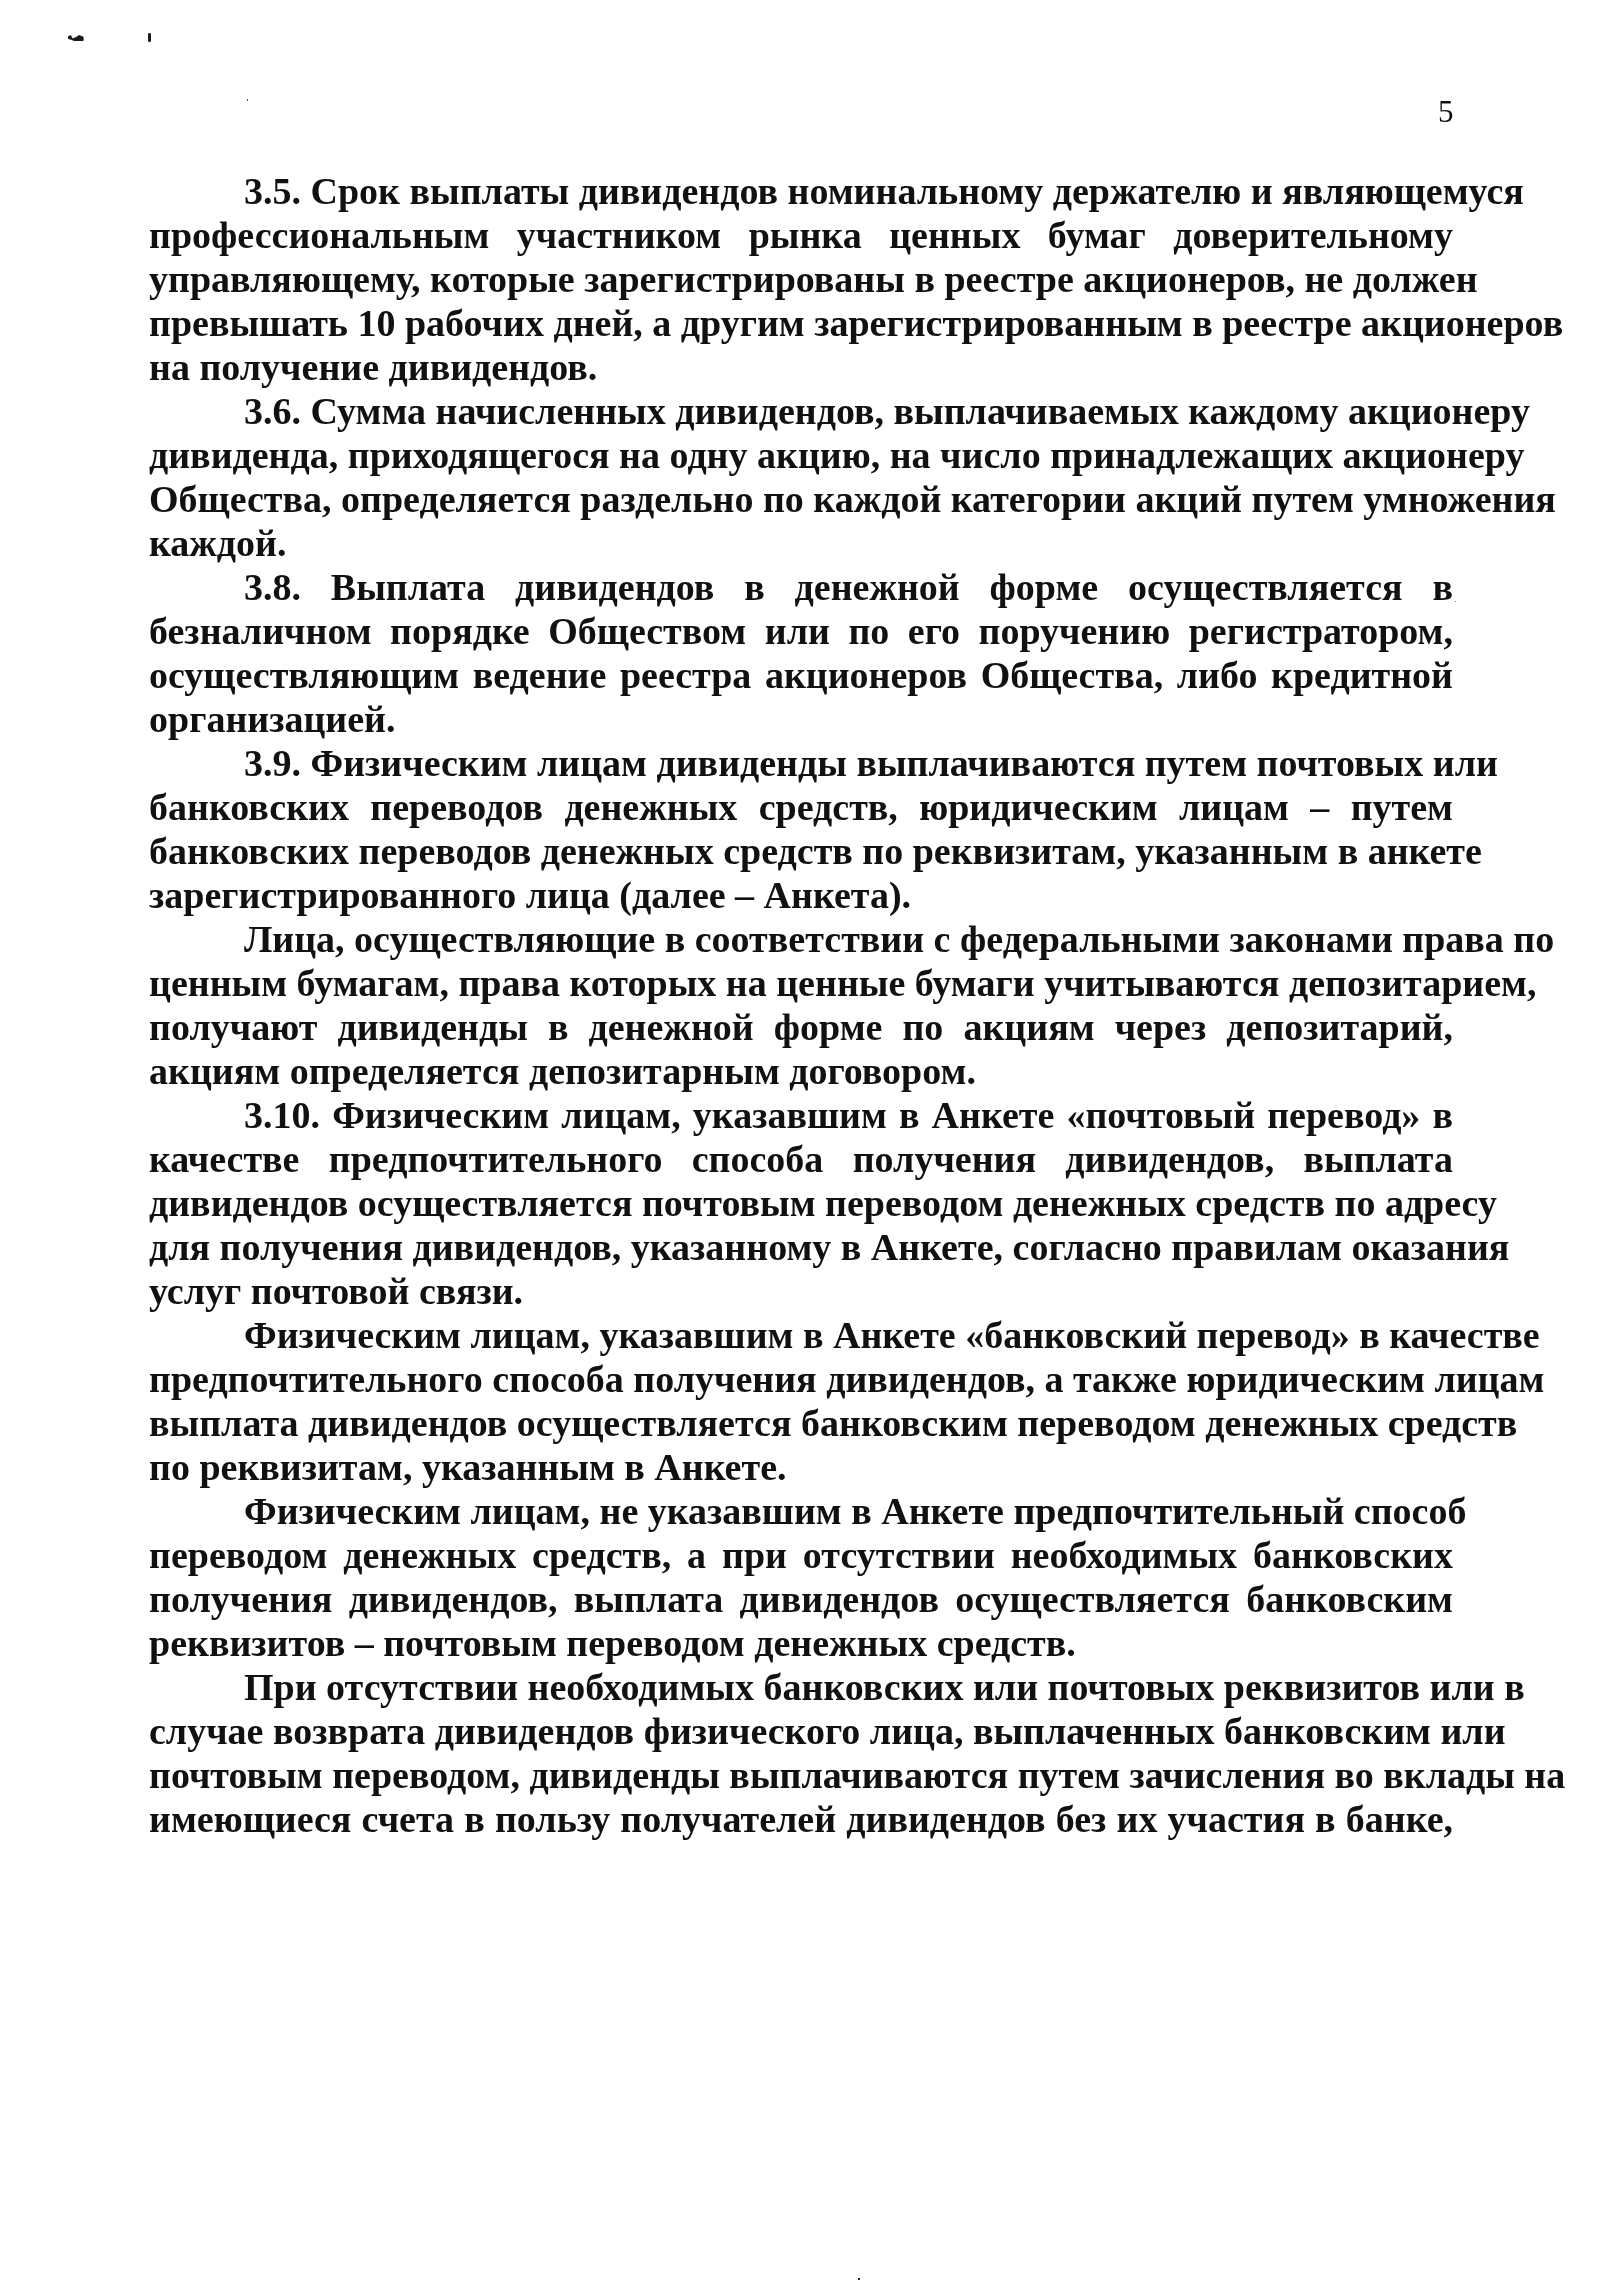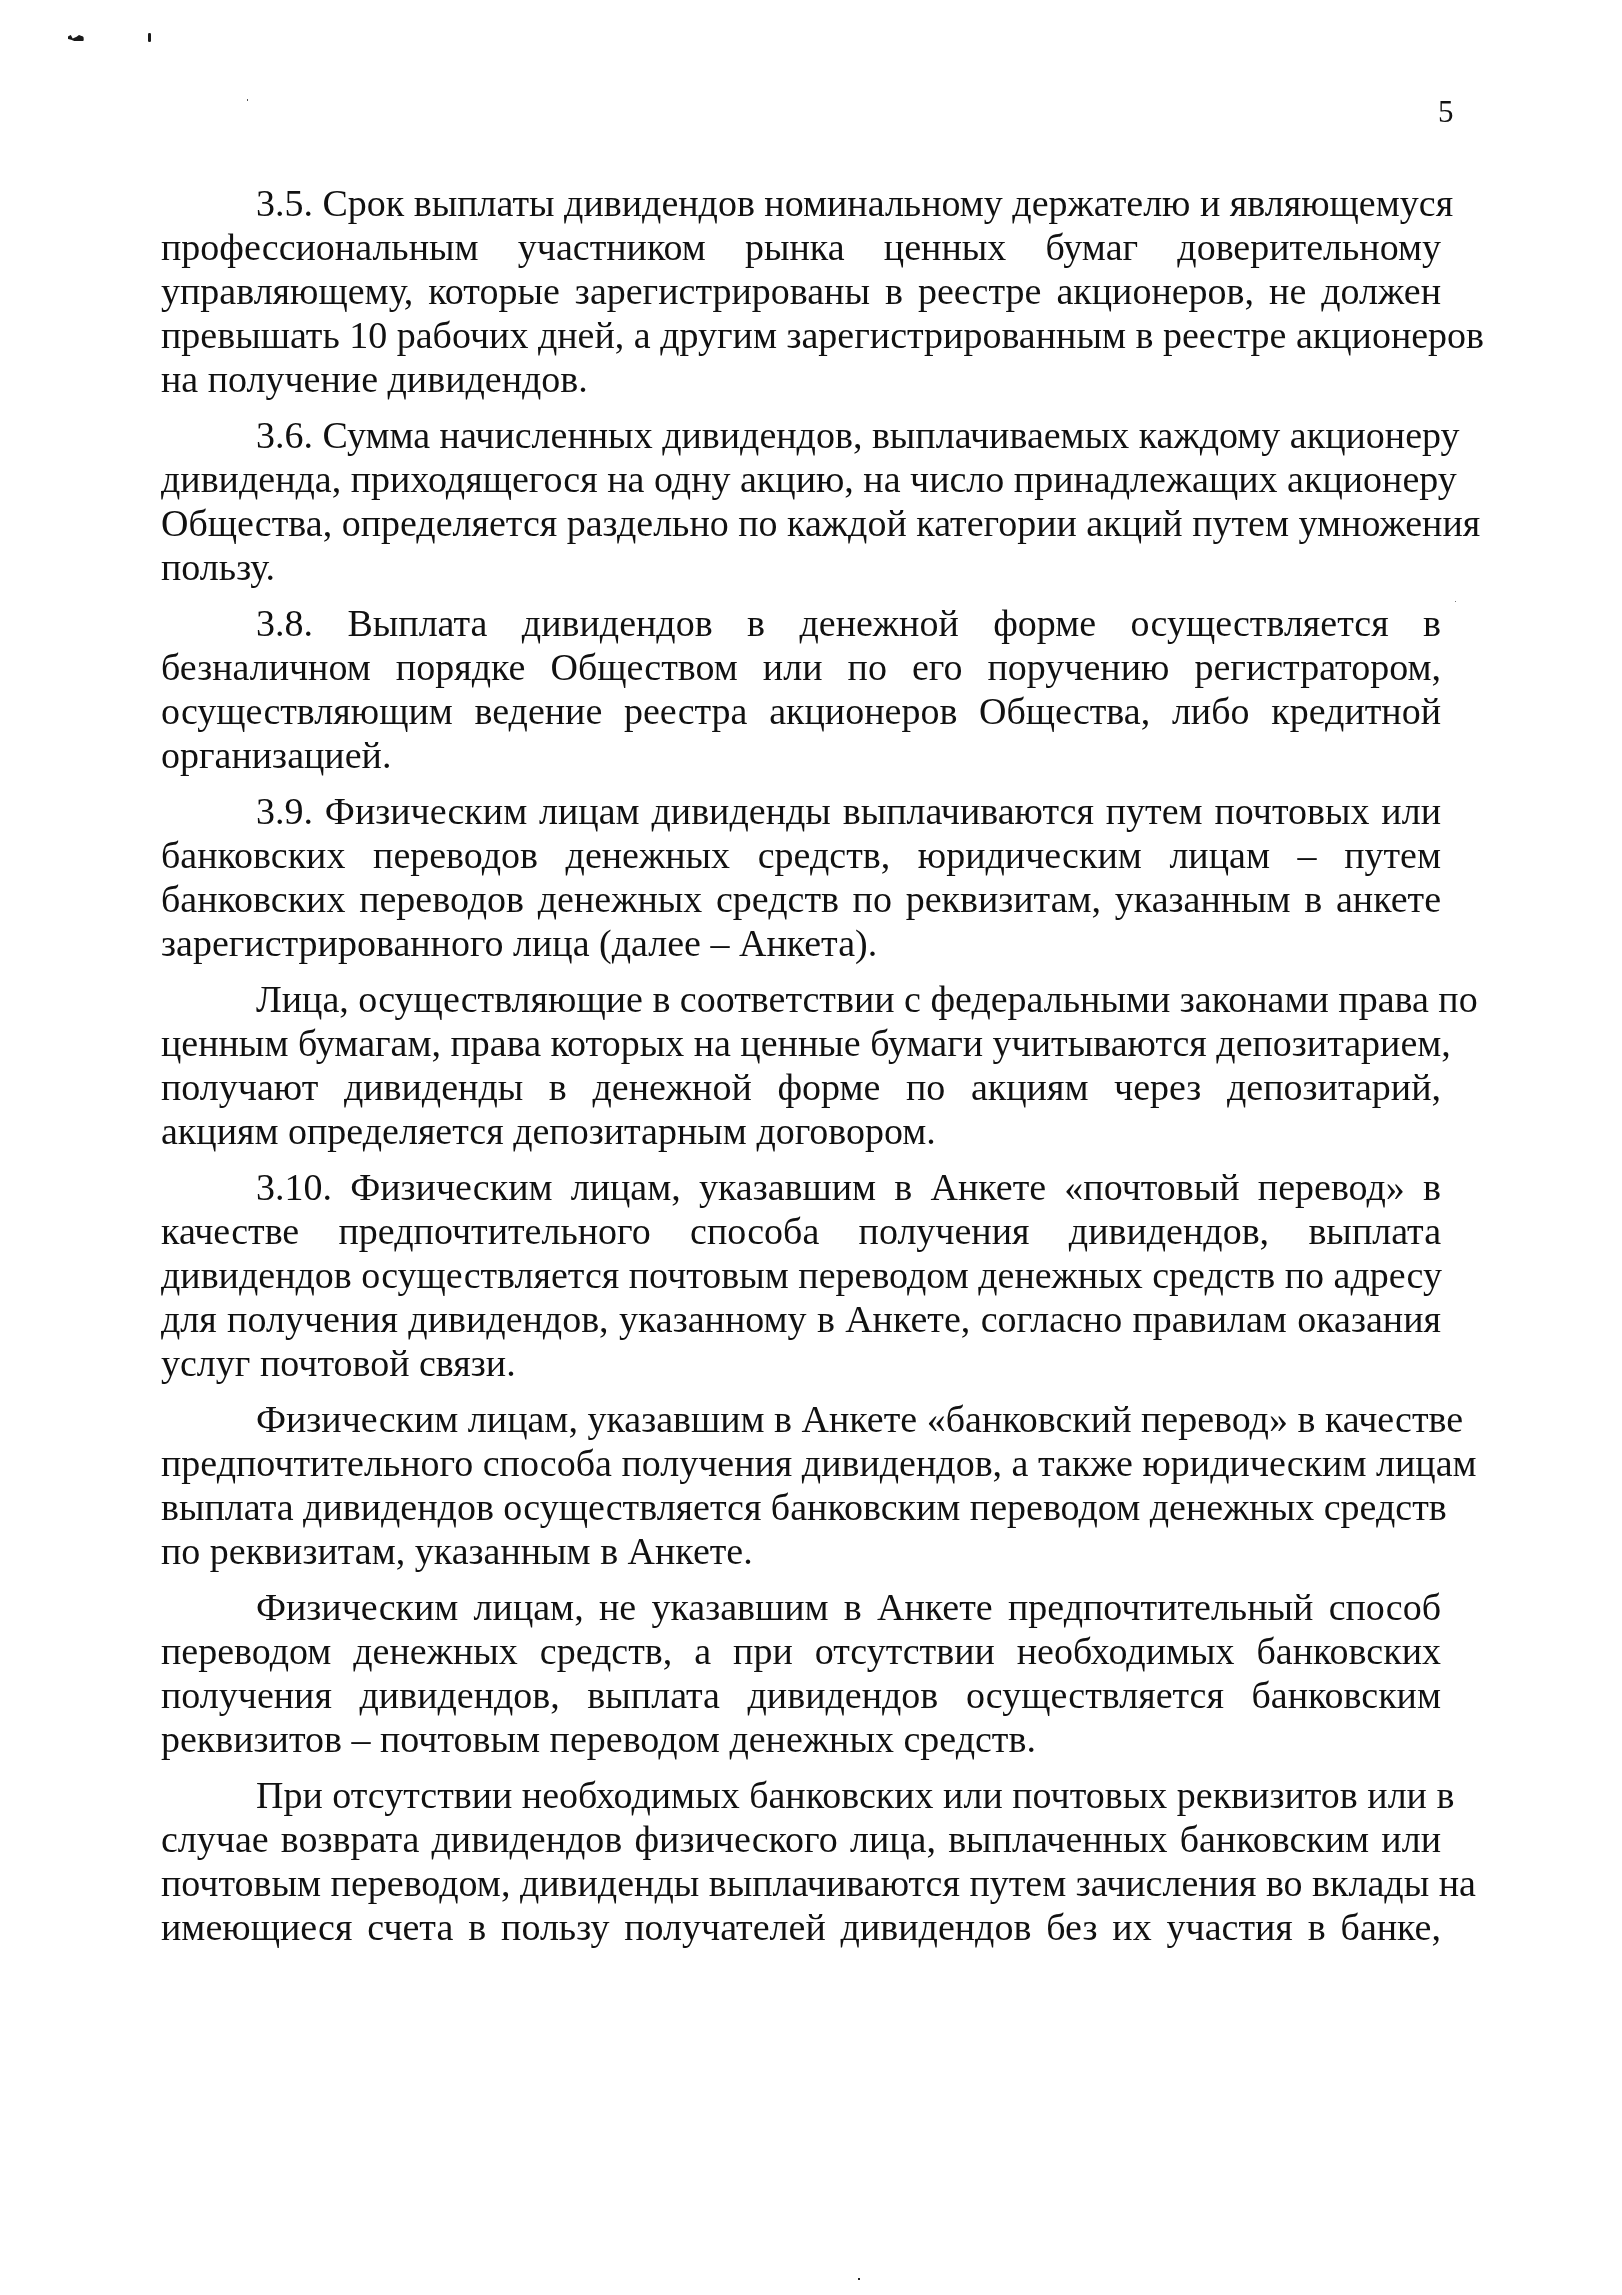--- a/index.html
+++ b/index.html
@@ -47,22 +47,23 @@
 
     .body-text {
       position: absolute;
       left: 149px;
       top: 169px;
       width: 1304px;
       font-size: 38px;
       line-height: 44px;
     }
     .paragraph {
-      margin: 12px;
+      margin: 0;
       padding: 0;
+      font-weight: bold;
     }
     .line {
       display: block;
       white-space: nowrap;
       text-align: justify;
       text-align-last: justify;
       height: 44px;
       overflow: visible;
     }
     .line.first {
@@ -89,21 +90,21 @@
       <span class="line first">3.5. Срок выплаты дивидендов номинальному держателю и являющемуся</span>
       <span class="line">профессиональным участником рынка ценных бумаг доверительному</span>
       <span class="line">управляющему, которые зарегистрированы в реестре акционеров, не должен</span>
       <span class="line">превышать 10 рабочих дней, а другим зарегистрированным в реестре акционеров</span>
       <span class="line last">на получение дивидендов.</span>
     </div>
     <div class="paragraph">
       <span class="line first">3.6. Сумма начисленных дивидендов, выплачиваемых каждому акционеру</span>
       <span class="line">дивиденда, приходящегося на одну акцию, на число принадлежащих акционеру</span>
       <span class="line">Общества, определяется раздельно по каждой категории акций путем умножения</span>
-      <span class="line last">пользу.</span>
+      <span class="line last">каждой.</span>
     </div>
     <div class="paragraph">
       <span class="line first">3.8. Выплата дивидендов в денежной форме осуществляется в</span>
       <span class="line">безналичном порядке Обществом или по его поручению регистратором,</span>
       <span class="line">осуществляющим ведение реестра акционеров Общества, либо кредитной</span>
       <span class="line last">организацией.</span>
     </div>
     <div class="paragraph">
       <span class="line first">3.9. Физическим лицам дивиденды выплачиваются путем почтовых или</span>
       <span class="line">банковских переводов денежных средств, юридическим лицам – путем</span>

